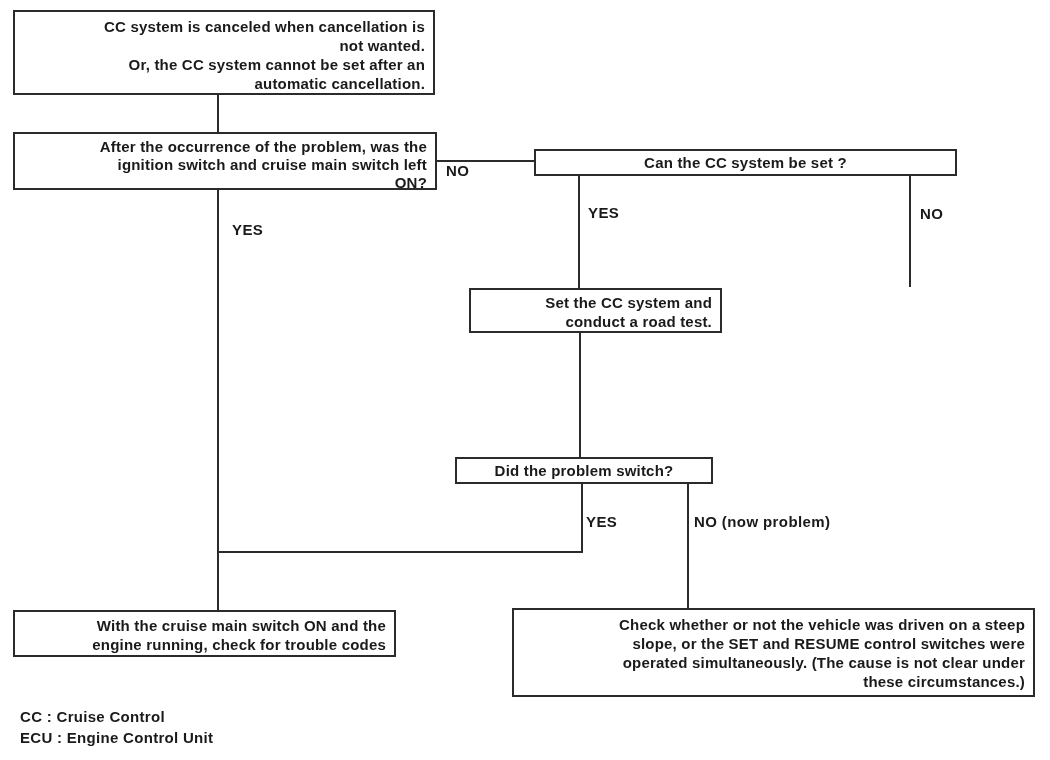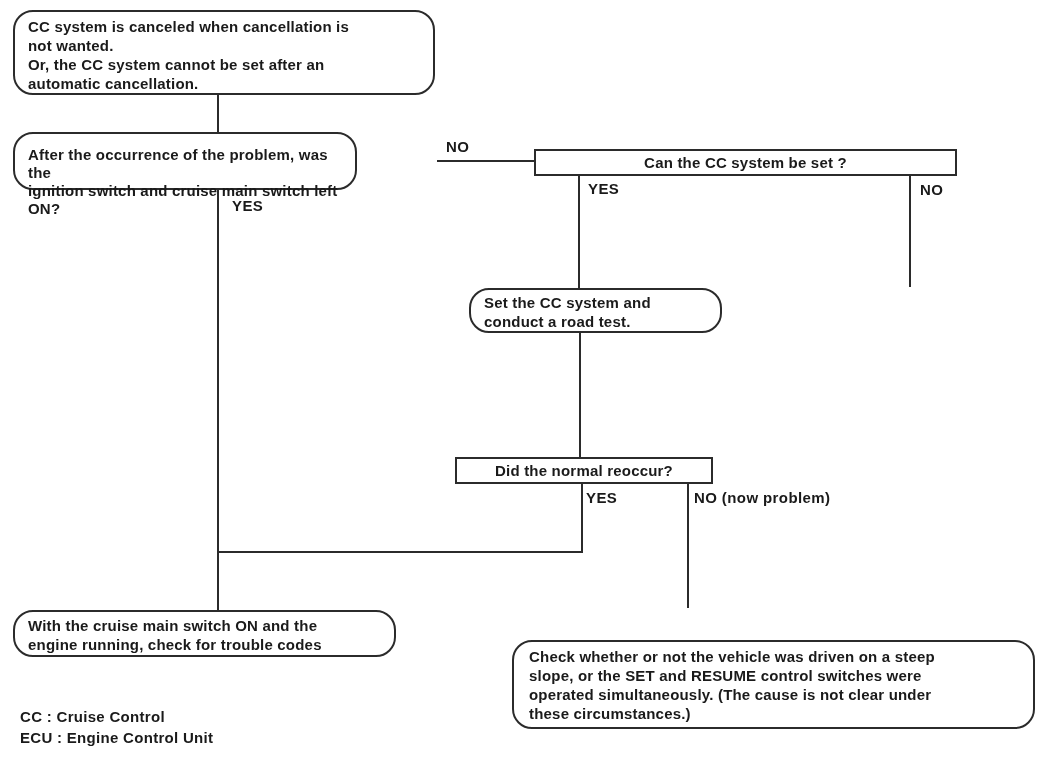--- a/index.html
+++ b/index.html
@@ -21,78 +21,78 @@
     position: absolute;
     border: 2px solid #2b2b2b;
     background: #ffffff;
     font-size: 15px;
     line-height: 19px;
     white-space: pre-line;
     letter-spacing: 0.2px;
     box-sizing: border-box;
   }
   .node.left {
-    text-align: left;
-    border-radius: 20px;
+    text-align: right;
   }
   .node.center {
     display: flex;
     align-items: center;
     justify-content: center;
     text-align: left;
     white-space: nowrap;
   }
   .edge {
     position: absolute;
     background: #2b2b2b;
   }
   .edge.v { width: 2px; }
   .edge.h { height: 2px; }
   .edge-label {
     position: absolute;
     font-size: 15px;
     line-height: 16px;
     letter-spacing: 0.4px;
     white-space: nowrap;
+    margin-top: 24px;
   }
   .legend {
     position: absolute;
     left: 20px;
     top: 706px;
     font-size: 15px;
     line-height: 21px;
     letter-spacing: 0.3px;
   }
 </style>
 </head>
 <body>
 
 <div class="canvas">
 
   <div class="node left" style="left:13px; top:10px; width:422px; height:85px; padding:5px 8px 0 13px;">CC system is canceled when cancellation is
 not wanted.
 Or, the CC system cannot be set after an
 automatic cancellation.</div>
 
-  <div class="node left" style="left:13px; top:132px; width:344px; height:58px; padding:12px 8px 0 13px; line-height:18px;">After the occurrence of the problem, was the
+  <div class="node left" style="left:13px; top:132px; width:424px; height:58px; padding:4px 8px 0 13px; line-height:18px;">After the occurrence of the problem, was the
 ignition switch and cruise main switch left
 ON?</div>
 
   <div class="node center" style="left:534px; top:149px; width:423px; height:27px;">Can the CC system be set ?</div>
 
   <div class="node left" style="left:469px; top:288px; width:253px; height:45px; padding:3px 8px 0 13px;">Set the CC system and
 conduct a road test.</div>
 
 
-  <div class="node center" style="left:455px; top:457px; width:258px; height:27px;">Did the normal reoccur?</div>
+  <div class="node center" style="left:455px; top:457px; width:258px; height:27px;">Did the problem switch?</div>
 
   <div class="node left" style="left:13px; top:610px; width:383px; height:47px; padding:4px 8px 0 13px;">With the cruise main switch ON and the
 engine running, check for trouble codes</div>
 
-  <div class="node left" style="left:512px; top:608px; width:523px; height:89px; padding:5px 8px 0 15px;margin-top:32px;">Check whether or not the vehicle was driven on a steep
+  <div class="node left" style="left:512px; top:608px; width:523px; height:89px; padding:5px 8px 0 15px;">Check whether or not the vehicle was driven on a steep
 slope, or the SET and RESUME control switches were
 operated simultaneously. (The cause is not clear under
 these circumstances.)</div>
 
   <div class="edge v" style="left:217px; top:95px; height:37px;"></div>
 
   <div class="edge v" style="left:217px; top:190px; height:420px;"></div>
 
   <div class="edge h" style="left:437px; top:160px; width:97px;"></div>
 

